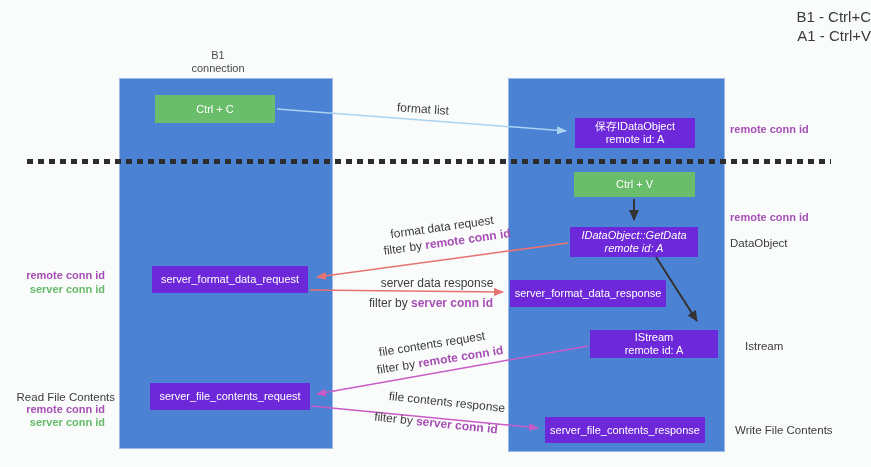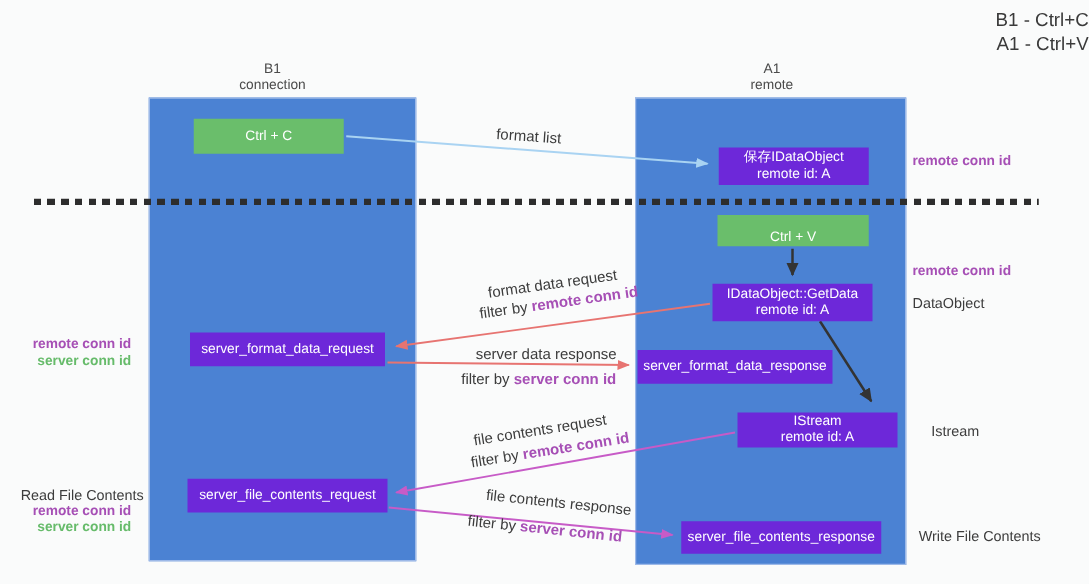--- a/index.html
+++ b/index.html
@@ -19,22 +19,22 @@
 
   .dashline{position:absolute;left:27px;top:159px;width:804px;height:5px;
     background:repeating-linear-gradient(90deg,#2d2d2d 0 6px,transparent 6px 11px);}
 
   .box{position:absolute;display:flex;flex-direction:column;align-items:center;justify-content:center;
        color:#ffffff;font-size:11px;line-height:13px;text-align:center;box-sizing:border-box;}
   .box.green{background:#6abe6b;}
   .box.orange{background:#6d28d9;}
   .b-ctrlc{left:155px;top:95px;width:120px;height:28px;}
   .b-save{left:575px;top:118px;width:120px;height:30px;}
-  .b-ctrlv{left:574px;top:172px;width:121px;height:25px;justify-content:flex-end;}
-  .b-getdata{left:570px;top:227px;width:128px;height:30px;}
+  .b-ctrlv{left:574px;top:172px;width:121px;height:25px;}
+  .b-getdata{left:570px;top:227px;width:128px;height:30px;font-style:italic;}
   .b-fmtreq{left:152px;top:266px;width:156px;height:27px;}
   .b-fmtresp{left:510px;top:280px;width:156px;height:27px;}
   .b-istream{left:590px;top:330px;width:128px;height:28px;}
   .b-filereq{left:150px;top:383px;width:160px;height:27px;}
   .b-fileresp{left:545px;top:417px;width:160px;height:26px;text-align:right;}
 
   svg.arrows{position:absolute;left:0;top:0;width:871px;height:467px;pointer-events:none;}
 
   .msg{position:absolute;width:170px;text-align:center;font-size:12px;color:#3c3c3c;white-space:nowrap;}
   .msg b.purple{color:#a64fb5;font-weight:bold;}
@@ -70,24 +70,20 @@
 <div class="stage">
 
   <div class="title">
     <div>B1 - Ctrl+C</div>
     <div>A1 - Ctrl+V</div>
   </div>
 
   <div class="lane-header left">
     <div>B1</div>
     <div>connection</div>
-  </div>
-  <div class="lane-header right">
-    <div>A1</div>
-    <div>remote</div>
   </div>
 
   <div class="lane left"></div>
   <div class="lane right"></div>
 
   <div class="dashline"></div>
 
   <svg class="arrows">
     <defs>
       <marker id="mBlue" markerWidth="12" markerHeight="10" refX="9" refY="4" orient="auto" markerUnits="userSpaceOnUse">

